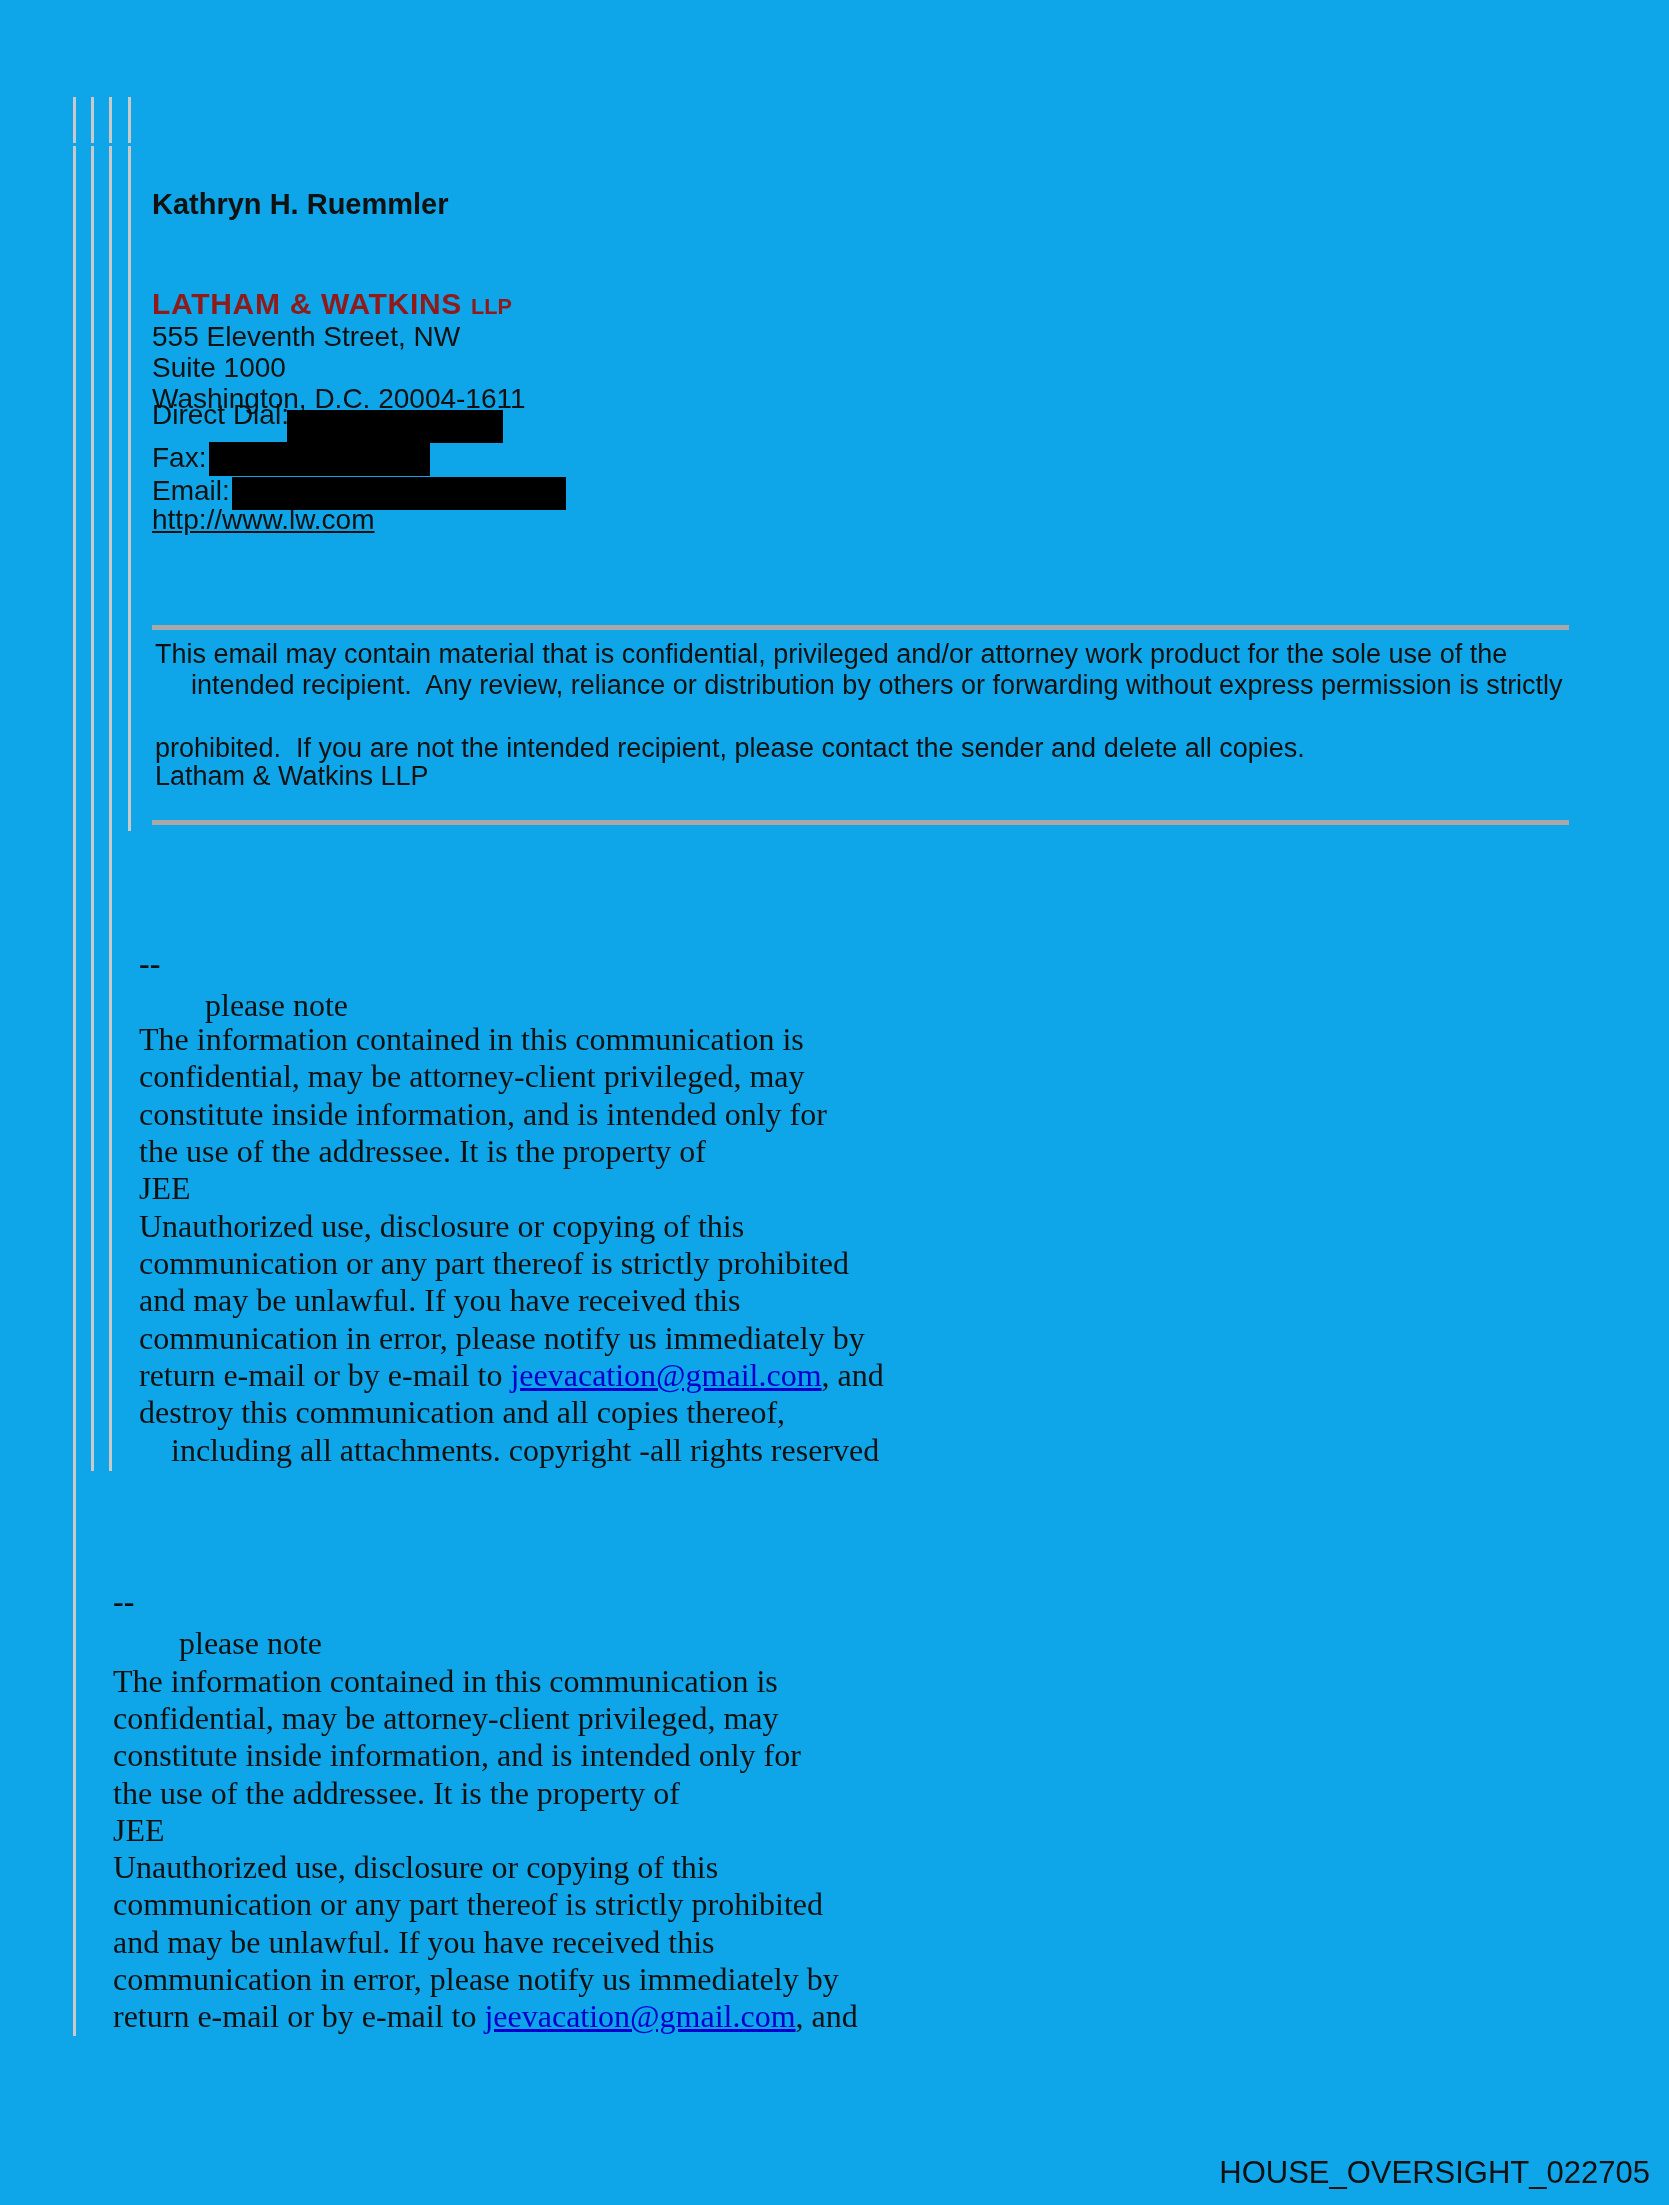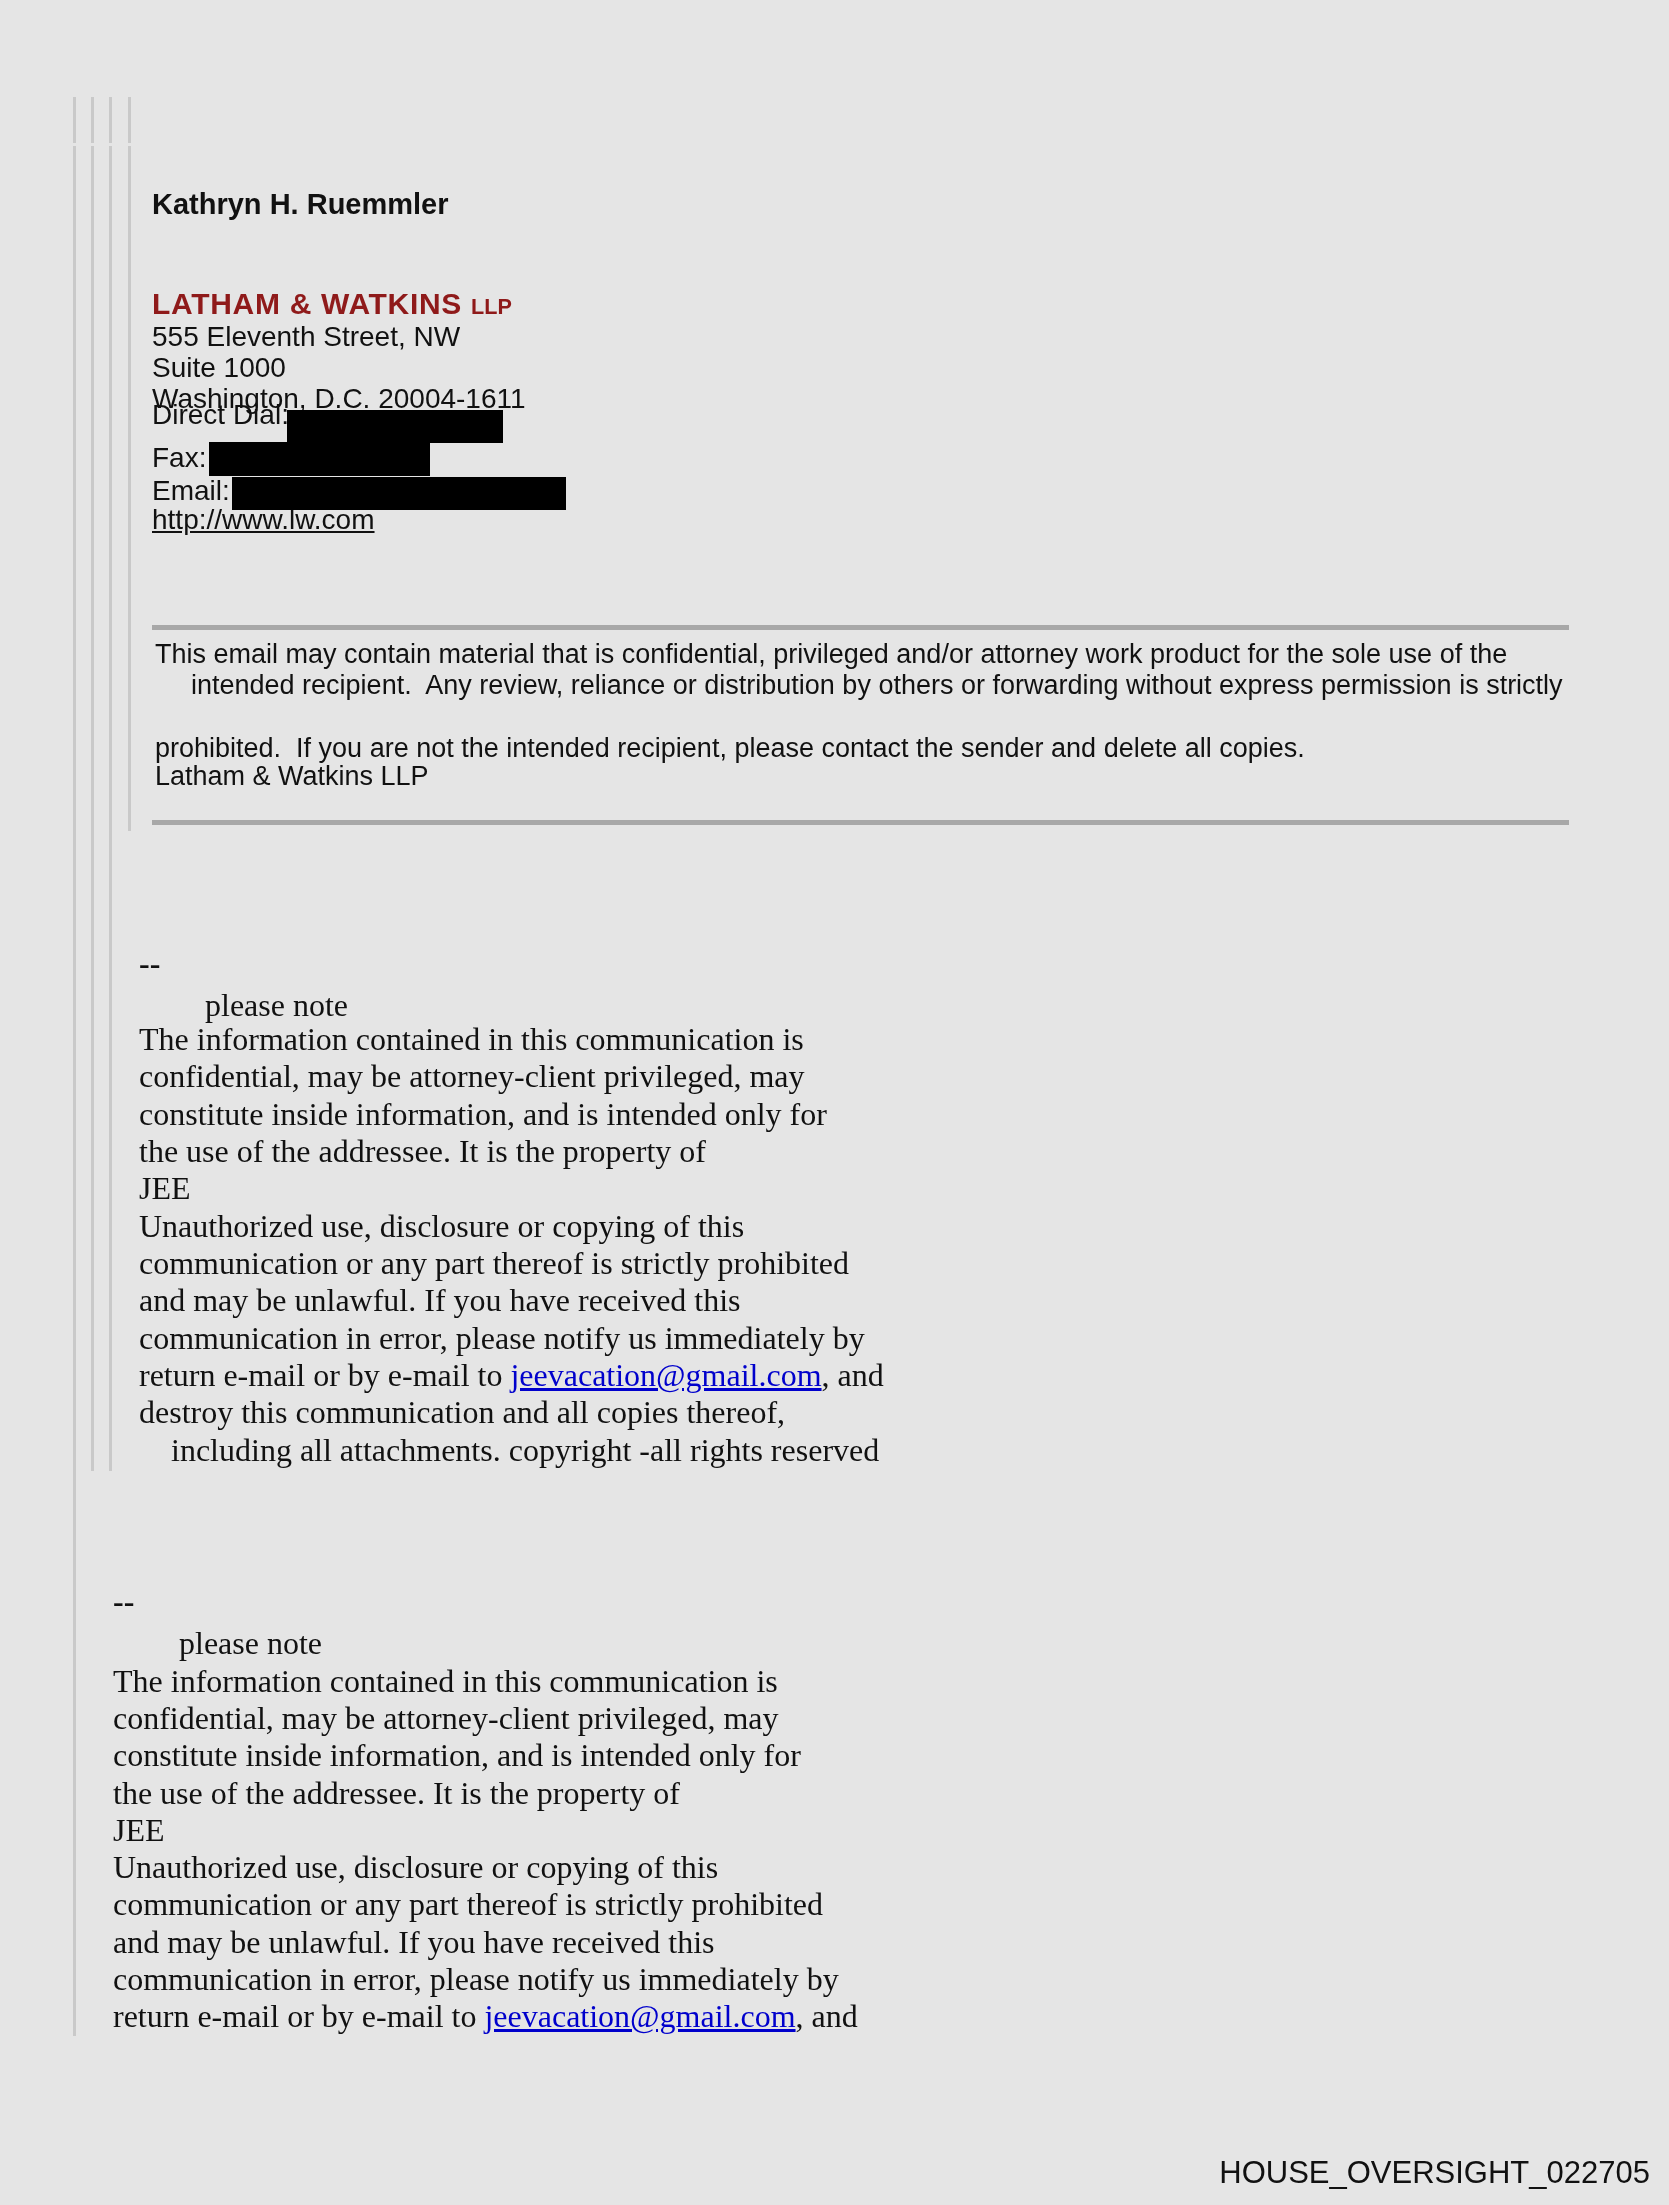--- a/index.html
+++ b/index.html
@@ -1,20 +1,20 @@
 <!DOCTYPE html>
 <html style="font-size:10.5px"><head>
 <meta charset="utf-8">
 <style>
   html,body{margin:0;padding:0;background:#ffffff;}
   .page{
     position:relative;
     width:1669px;
     height:2205px;
-    background:#e5e5e5;
+    background:#0ea5e9;
     font-family:"Liberation Sans", sans-serif;
     color:#111111;
     overflow:hidden;
   }
   
   .qbar{position:absolute;width:3.3px;background:#c9c9c9;}
   
   .sig-line{position:absolute;left:152px;font-size:28px;line-height:1;white-space:pre;}
   .name{top:190px;font-weight:bold;font-size:29px;}
   .firm{top:289px;font-weight:bold;font-size:30px;color:#8f1a1a;letter-spacing:0.7px;}

